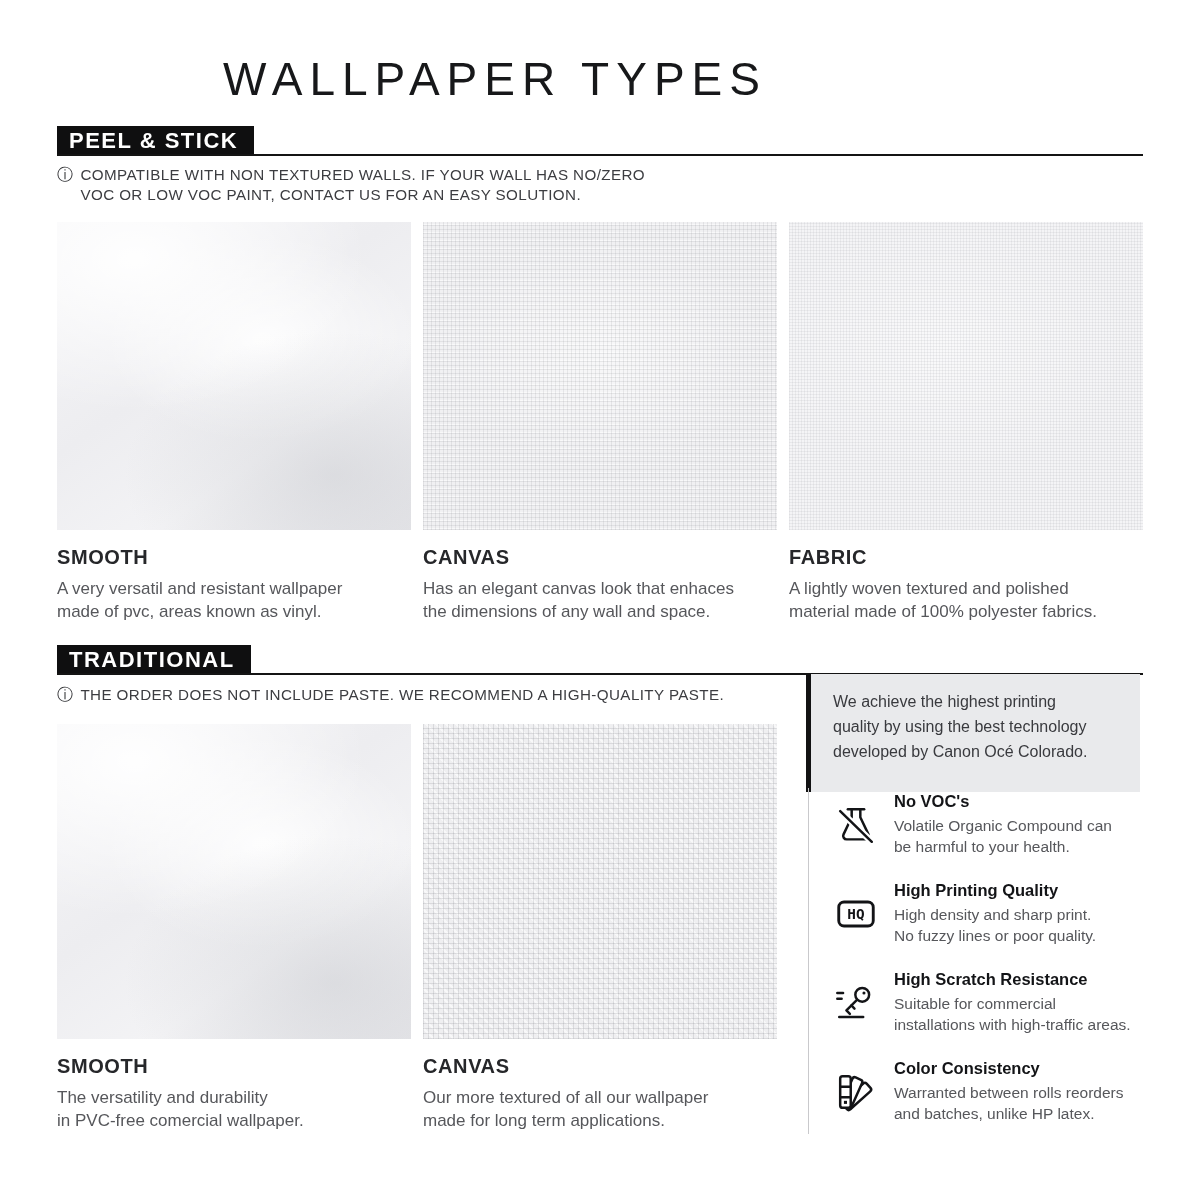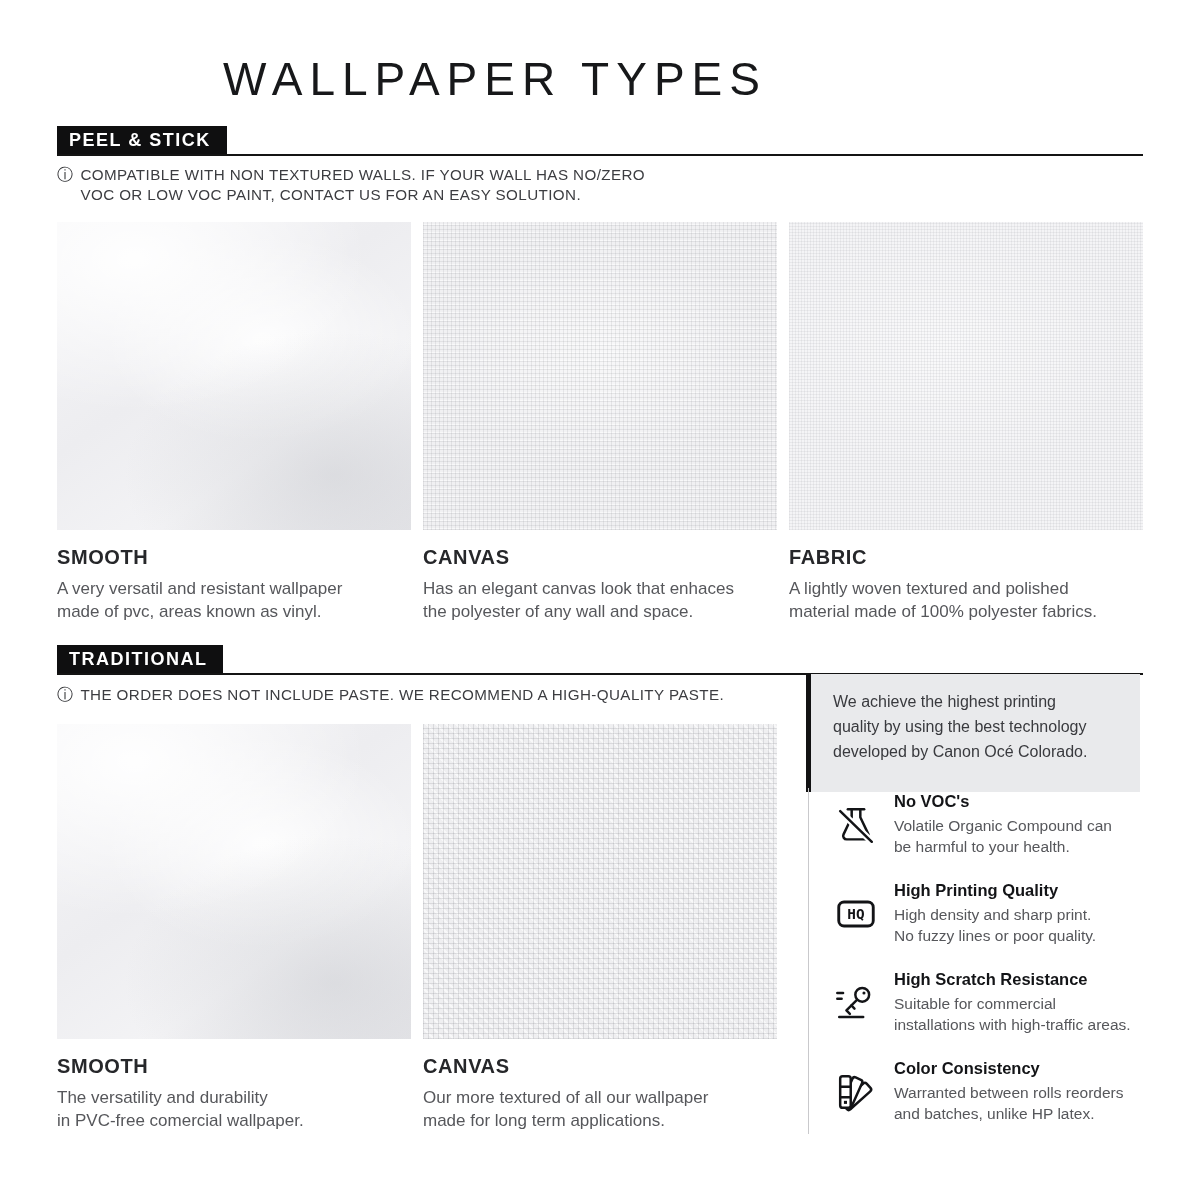--- a/index.html
+++ b/index.html
@@ -14,21 +14,21 @@
   }
   
   .section-head{
     position:absolute;left:57px;width:1086px;border-bottom:2px solid #141414;
     line-height:0;
   }
   .section-head.h1{top:126px;}
   .section-head.h2{top:645px;}
   .badge{
     display:inline-block;background:#0f0f10;color:#ffffff;
-    font-size:18px;font-weight:700;letter-spacing:1.5px;
+    font-size:22px;font-weight:700;letter-spacing:1.5px;
     padding:5px 16px 4px 12px;line-height:19px;vertical-align:bottom;
   }
   
   .note{
     position:absolute;left:57px;display:flex;align-items:flex-start;
     color:#3c3d41;font-size:15.2px;letter-spacing:0.4px;line-height:20px;
   }
   .note.n1{top:165px;}
   .note.n2{top:685px;}
   .note .i-icon{
@@ -125,21 +125,21 @@
       <div class="swatch-desc">
         <div>A very versatil and resistant wallpaper</div>
         <div>made of pvc, areas known as vinyl.</div>
       </div>
     </div>
     <div>
       <div class="swatch tex-canvas"></div>
       <div class="swatch-name">CANVAS</div>
       <div class="swatch-desc">
         <div>Has an elegant canvas look that enhaces</div>
-        <div>the polyester of any wall and space.</div>
+        <div>the dimensions of any wall and space.</div>
       </div>
     </div>
     <div>
       <div class="swatch tex-fabric"></div>
       <div class="swatch-name">FABRIC</div>
       <div class="swatch-desc">
         <div>A lightly woven textured and polished</div>
         <div>material made of 100% polyester fabrics.</div>
       </div>
     </div>

